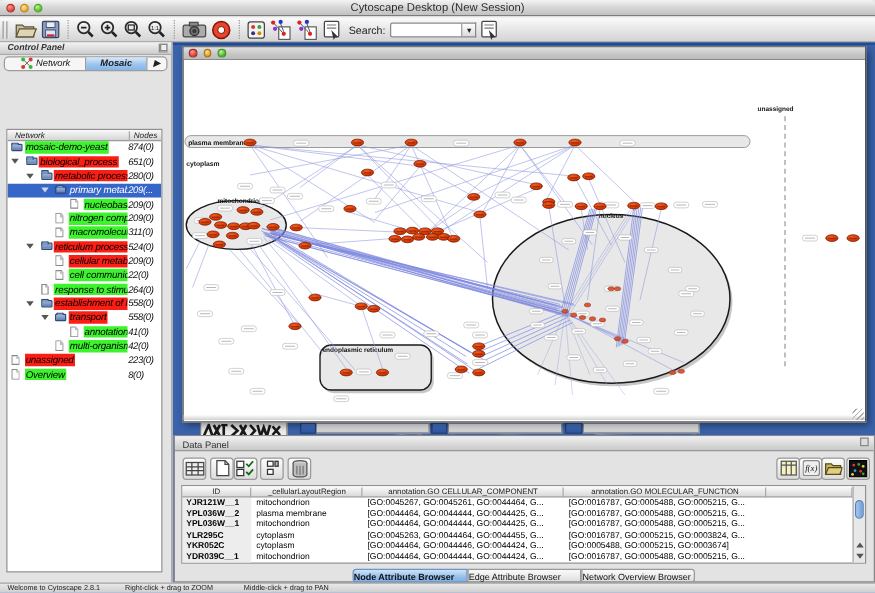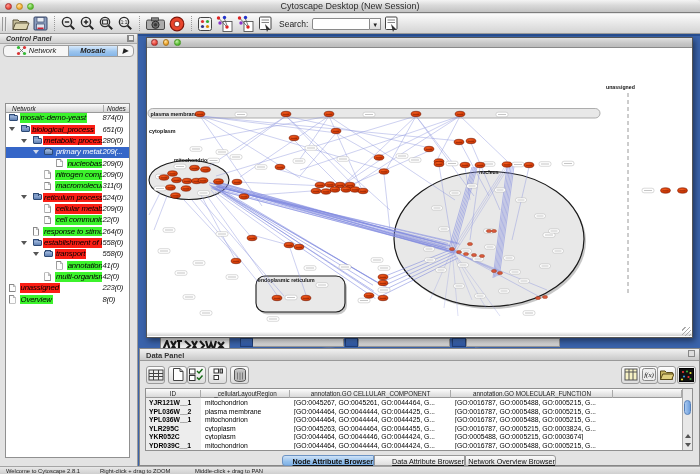--- a/index.html
+++ b/index.html
@@ -83,36 +83,36 @@
 #nettitle .t2 { left:15.7px; background:radial-gradient(circle at 35% 30%, #ffe3a0, #f0a730 60%, #bd7d15); border:0.5px solid #a72; }
 #nettitle .t3 { left:27px; background:radial-gradient(circle at 35% 30%, #c4f0a8, #5dbf3a 60%, #38881e); border:0.5px solid #492; }
 #nettitle span { position:absolute; left:0; right:0; top:1px; text-align:center; font-size:7.5px; color:#1c1c1c; }
 #netcanvas { position:absolute; left:0; top:10.5px; }
 #grip { position:absolute; right:1px; bottom:1px; width:9px; height:9px;
   background:repeating-linear-gradient(135deg, transparent 0 2px, #aaa 2px 3px); }
 
 
 #dp { left:139px; top:347.5px; width:561px; height:118.5px; background:#e3e3e3; border:1px solid #888; }
 #dptitle { position:absolute; left:0; top:0; width:100%; height:12px; background:linear-gradient(#f1f1f1,#c9c9c9); border-bottom:1px solid #999; }
-#dptitle span { position:absolute; left:6px; top:2px; font-size:7.5px; font-weight:bold; color:#333; }
+#dptitle span { position:absolute; left:6px; top:2px; font-size:7.5px; font-weight:normal; color:#333; }
 #dpfloat { position:absolute; right:4px; top:1.5px; width:7px; height:7px; border:1px solid #888; background:#ddd; }
 #dptools { position:absolute; left:0; top:12px; width:100%; height:26px; }
 .dbtn { position:absolute; top:5px; width:19px; height:18px; background:linear-gradient(#fdfdfd,#dcdcdc);
   border:1px solid #9a9a9a; border-radius:3px; display:flex; align-items:center; justify-content:center; }
 #dptable { position:absolute; left:5px; top:39.5px; width:548px; height:63px; background:#fff; border:1px solid #909090; }
 #dphead { position:absolute; left:0; top:0; width:537px; height:9px; background:linear-gradient(#fcfcfc,#d9d9d9); border-bottom:1px solid #999; }
 .dph { position:absolute; top:0.5px; height:8px; font-size:6.3px; color:#222; text-align:center; border-right:1px solid #aaa; overflow:hidden; }
 .dpr { position:absolute; left:0; width:537px; height:8.5px; }
 .dpc { position:absolute; top:0.5px; font-size:6.8px; color:#000; white-space:nowrap; overflow:hidden; }
 #dpsb { position:absolute; right:0; top:0; width:10px; height:61px; background:#e8e8e8; border-left:1px solid #aaa; }
 #dpthumb { position:absolute; left:1px; top:11px; width:7px; height:15px; border-radius:3.5px; background:linear-gradient(90deg,#a8c8f0,#6e9fdc); border:0.5px solid #5580bb; }
 .sbarrow { position:absolute; left:1.5px; width:0; height:0; border-left:3px solid transparent; border-right:3px solid transparent; }
 #dptabs { position:absolute; left:0; top:104.5px; width:100%; height:15px; }
-.dtab { position:absolute; top:1.5px; height:11.5px; line-height:11.5px; font-size:7.2px; color:#111; text-align:right;
-  background:linear-gradient(#fafafa,#dfdfdf); border:1px solid #999;text-decoration:underline; }
+.dtab { position:absolute; top:1.5px; height:11.5px; line-height:11.5px; font-size:7.2px; color:#111; text-align:left;
+  background:linear-gradient(#fafafa,#dfdfdf); border:1px solid #999; }
 .dtabsel { background:linear-gradient(#cfe3f8,#94c0ec 60%,#7fb2e6); font-weight:bold; border-color:#6d94c4; }
 
 
 #status { left:0; top:466px; width:700px; height:8px; background:linear-gradient(#e8e8e8,#cfcfcf); border-top:1px solid #a5a5a5; }
 #status span { position:absolute; top:1px; font-size:5.8px; color:#222; }
 </style></head>
 <body>
 <div id="app">
   <div id="titlebar" class="abs">
     <div class="tl t1"></div>
@@ -907,21 +907,21 @@
           <div class="dpc" style="left:309px;width:158px;font-weight:normal">[GO:0016787, GO:0005488, GO:0005215, G...</div>
         </div>
       <div id="dpsb">
           <div id="dpthumb"></div>
         <span class="sbarrow" style="bottom:12px;border-bottom:4px solid #555"></span>
         <span class="sbarrow" style="bottom:3px;border-top:4px solid #555"></span>
       </div>
     </div>
     <div id="dptabs">
       <div class="dtab dtabsel" style="left:142px;width:92px;border-radius:3px 0 0 3px">Node Attribute Browser</div>
-      <div class="dtab" style="left:234px;width:91px">Data Attribute Browser</div>
+      <div class="dtab" style="left:234px;width:91px">Edge Attribute Browser</div>
       <div class="dtab" style="left:325px;width:91px;border-radius:0 3px 3px 0">Network Overview Browser</div>
     </div>
   </div>
 
   <div id="status" class="abs">
     <span style="left:6px">Welcome to Cytoscape 2.8.1</span>
     <span style="left:100px">Right-click + drag to ZOOM</span>
     <span style="left:195px">Middle-click + drag to PAN</span>
   </div>
 </div>

